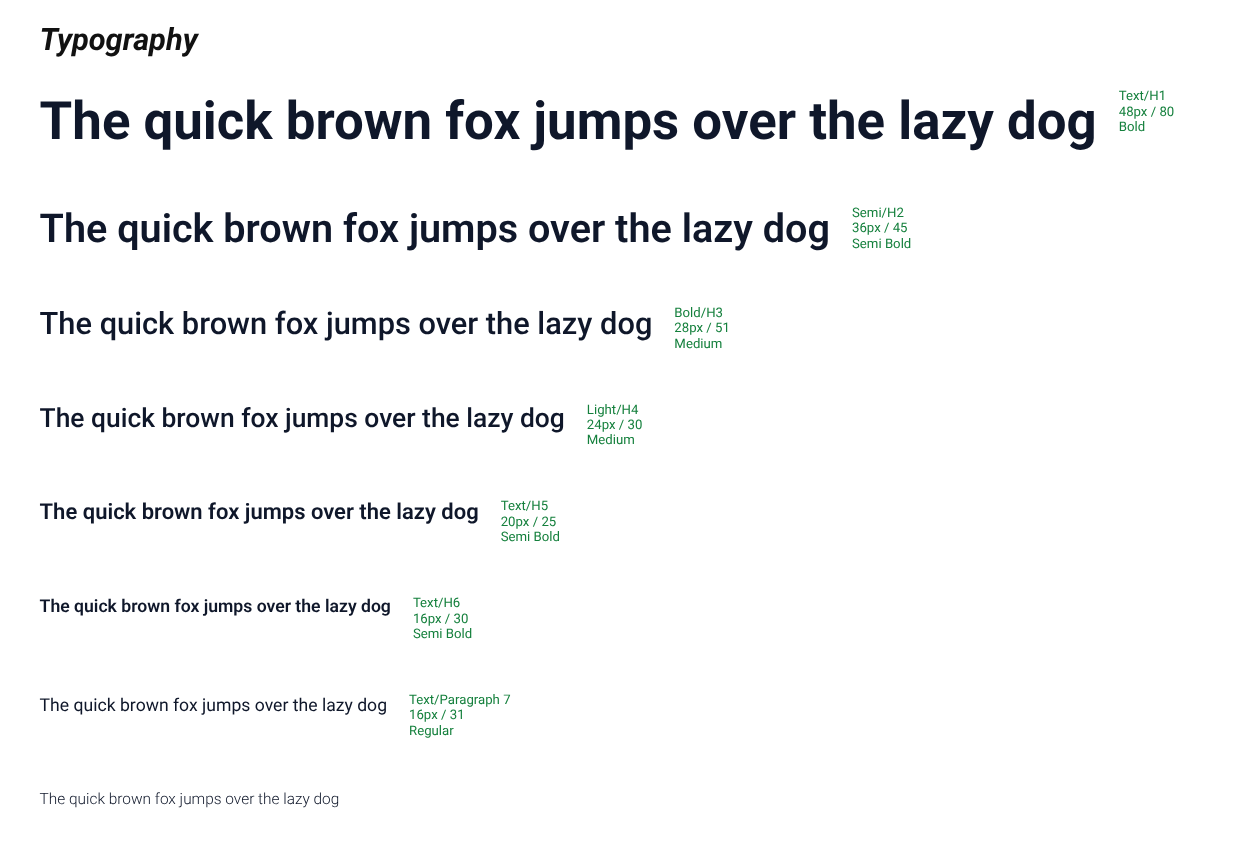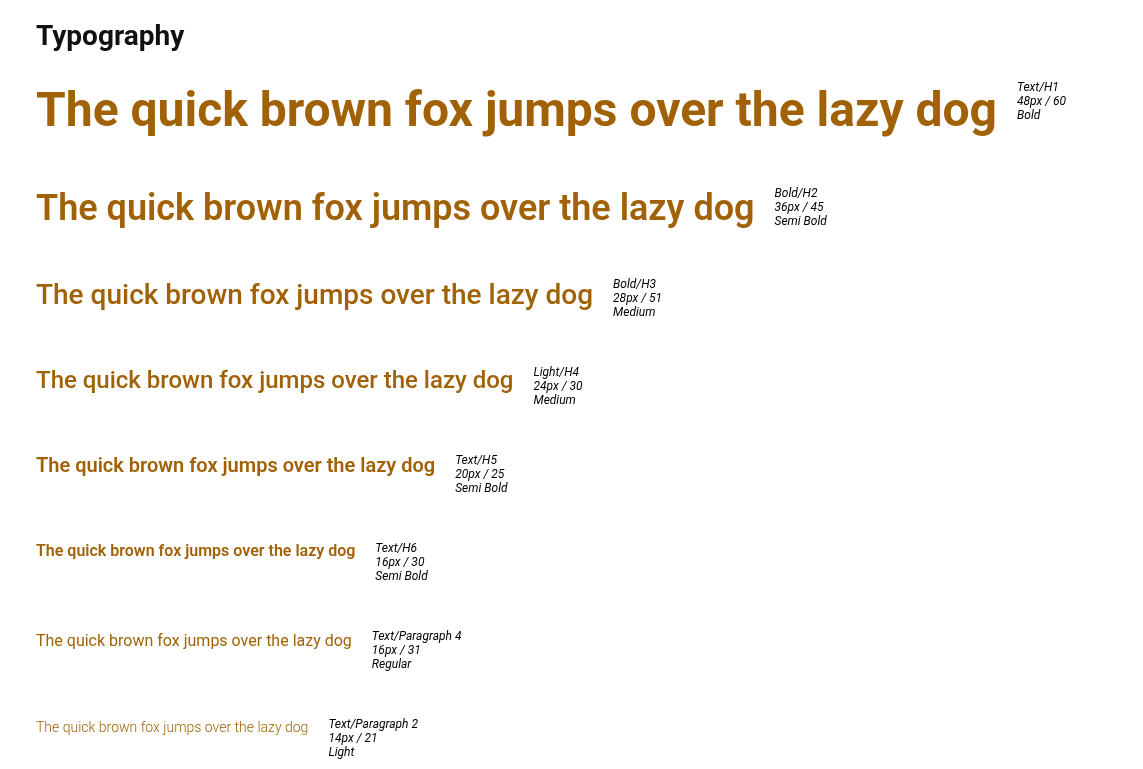--- a/index.html
+++ b/index.html
@@ -1,21 +1,21 @@
 <!DOCTYPE html>
 <html><head>
 <meta charset="utf-8">
 <style>
 html,body{margin:0;padding:0;background:#fff;color:#111;
  font-family:-apple-system,BlinkMacSystemFont,"Segoe UI",Roboto,Helvetica,Arial,sans-serif;}
 .page{width:1143px;min-height:769px;box-sizing:border-box;padding:18px 36px 40px 36px;}
-.page-title{font-size:28px;line-height:36px;font-weight:700;margin:0 0 26px 0;}
+.page-title{font-size:28px;line-height:36px;font-weight:700;margin:0 0 26px 0;font-style:italic;}
 .row{display:flex;align-items:flex-start;gap:20px;margin-bottom:46px;}
-.sample{color:#a16207;}
-.meta{font-size:12px;line-height:14px;color:#000000;font-weight:400;font-style:italic;}
+.sample{color:#0f172a;}
+.meta{font-size:12px;line-height:14px;color:#15803d;font-weight:400;}
 .meta div{white-space:nowrap;}
 .h1 {font-size:48px;line-height:60px;font-weight:700;}
 .h2 {font-size:36px;line-height:45px;font-weight:600;}
 .h3 {font-size:28px;line-height:35px;font-weight:500;}
 .h4 {font-size:24px;line-height:30px;font-weight:500;}
 .h5 {font-size:20px;line-height:25px;font-weight:600;}
 .h6 {font-size:16px;line-height:20px;font-weight:600;}
 .p1 {font-size:16px;line-height:24px;font-weight:400;}
 .p2 {font-size:14px;line-height:21px;font-weight:300;}
 </style>
@@ -23,29 +23,29 @@
 <body>
 
 <div class="page">
 
   <h1 class="page-title">Typography</h1>
 
   <div class="row">
     <span class="sample h1">The quick brown fox jumps over the lazy dog</span>
     <div class="meta">
       <div>Text/H1</div>
-      <div>48px / 60</div>
+      <div>48px / 80</div>
       <div>Bold</div>
     </div>
   </div>
 
   <div class="row">
     <span class="sample h2">The quick brown fox jumps over the lazy dog</span>
     <div class="meta">
-      <div>Bold/H2</div>
+      <div>Semi/H2</div>
       <div>36px / 45</div>
       <div>Semi Bold</div>
     </div>
   </div>
 
   <div class="row">
     <span class="sample h3">The quick brown fox jumps over the lazy dog</span>
     <div class="meta">
       <div>Bold/H3</div>
       <div>28px / 51</div>
@@ -76,28 +76,23 @@
     <div class="meta">
       <div>Text/H6</div>
       <div>16px / 30</div>
       <div>Semi Bold</div>
     </div>
   </div>
 
   <div class="row">
     <span class="sample p1">The quick brown fox jumps over the lazy dog</span>
     <div class="meta">
-      <div>Text/Paragraph 4</div>
+      <div>Text/Paragraph 7</div>
       <div>16px / 31</div>
       <div>Regular</div>
     </div>
   </div>
 
   <div class="row">
     <span class="sample p2">The quick brown fox jumps over the lazy dog</span>
-    <div class="meta">
-      <div>Text/Paragraph 2</div>
-      <div>14px / 21</div>
-      <div>Light</div>
-    </div>
   </div>
 
 </div>
 
 </body></html>

